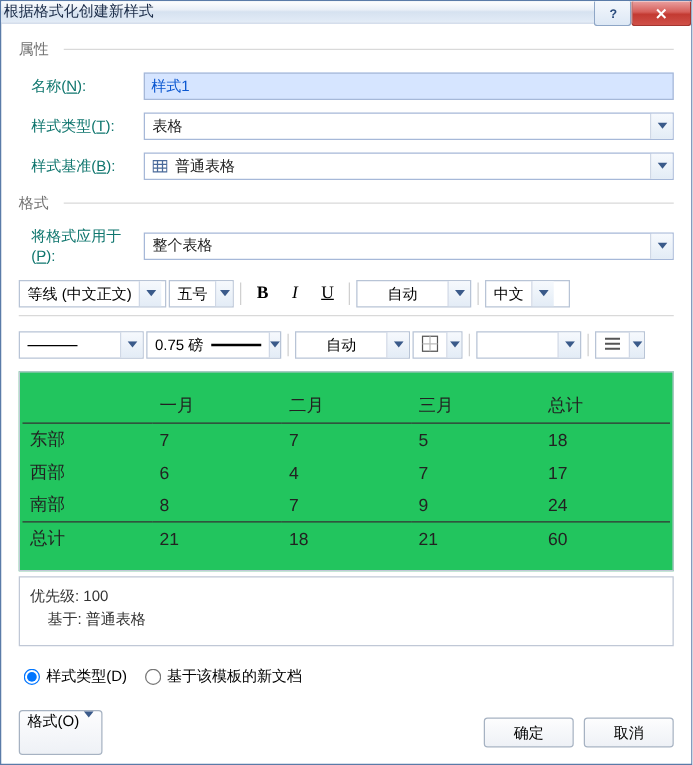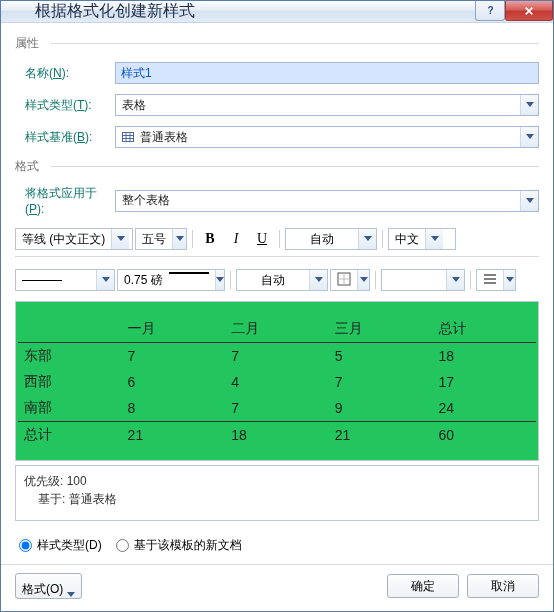--- a/index.html
+++ b/index.html
@@ -1,19 +1,19 @@
 <!DOCTYPE html>
 <html><head>
 <meta charset="utf-8">
 <style>
 * { box-sizing: border-box; margin: 0; padding: 0; font-family: "Microsoft YaHei", "SimSun", Tahoma, sans-serif; font-size: 12px; }
 body { background: #e8e8e8; width: 554px; height: 612px; overflow: hidden; }
 .window { width: 554px; height: 612px; background: #fff; border: 1px solid #5a7ba8; display: flex; flex-direction: column; }
 .titlebar { height: 30px; background: linear-gradient(#fdfefe, #e9eff7 40%, #d6e2f0 50%, #e3ecf7); display: flex; align-items: center; border-bottom: 1px solid #c8d4e6; position: relative; }
-.title-text { padding-left: 2px; color: #1a2b47; font-size: 16px; margin-left: 32px; }
+.title-text { padding-left: 2px; color: #1a2b47; font-size: 12px; }
 .win-btns { position: absolute; right: 0; top: 0; display: flex; }
 .win-btn { width: 28px; height: 20px; margin-left: 0; display: flex; align-items: center; justify-content: center; border: 1px solid #8ea6c6; border-top: none; background: linear-gradient(#f3f7fc, #dde8f5); border-radius: 0 0 3px 3px; cursor: pointer; }
 .win-btn.help { width: 30px; }
 .win-btn.close { width: 48px; background: linear-gradient(#e9a0a0, #d65f5a 45%, #c33a32 55%, #cf5048); border-color: #a33630; color: #fff; }
 .win-btn svg { width: 12px; height: 10px; }
 .content { flex: 1; padding: 8px 14px 2px 14px; display: flex; flex-direction: column; }
 .divider-line { height: 1px; background: #d9d9d9; margin-bottom: 6px; }
 .group-with-line { display: flex; align-items: center; margin: 4px 0 6px 0; }
 .group-with-line .lbl { color: #737373; margin-right: 12px; }
 .group-with-line .ln { flex: 1; height: 1px; background: #d9d9d9; }
@@ -43,21 +43,21 @@
 .preview-table { width: 100%; border-collapse: collapse; }
 .preview-table td, .preview-table th { padding: 4px 6px; text-align: left; font-weight: normal; color: #222; font-size: 14px; }
 .preview-table th { border-bottom: 1px solid #333; }
 .preview-table .lastrow td { border-top: 1px solid #333; }
 .info-box { border: 1px solid #c0c8d6; background: #fff; height: 56px; padding: 6px 8px; color: #333; line-height: 1.5; margin-bottom: 10px; }
 .radio-row { display: flex; align-items: center; gap: 14px; margin: 6px 0 8px 4px; }
 .radio-row label { display: flex; align-items: center; gap: 5px; cursor: pointer; }
 .radio-row input { cursor: pointer; }
 .footer-line { height: 1px; background: #d9d9d9; margin: 0 0 8px 0; }
 .footer { display: flex; align-items: center; padding: 0 14px 12px 14px; }
-.format-btn { height: 26px; border: 1px solid #a6b2c2; background: linear-gradient(#fdfdfe,#eef1f6); padding: 0 6px; display: flex; align-items: flex-end; gap: 4px; border-radius: 3px; cursor: pointer; }
+.format-btn { height: 36px; border: 1px solid #a6b2c2; background: linear-gradient(#fdfdfe,#eef1f6); padding: 0 6px; display: flex; align-items: flex-start; gap: 4px; border-radius: 3px; cursor: pointer; }
 .btn { width: 72px; height: 24px; border: 1px solid #a6b2c2; background: linear-gradient(#fdfdfe,#eef1f6); border-radius: 3px; cursor: pointer; display: flex; align-items: center; justify-content: center; margin-left: 8px; }
 .btn:first-of-type { margin-left: auto; }
 .spacer { flex: 1; }
 </style>
 </head>
 <body>
 
 <div class="window">
   <div class="titlebar">
     <span class="title-text">根据格式化创建新样式</span>
@@ -185,21 +185,21 @@
           <span class="c-text linestyle-box">
             <span class="line-sample"></span>
           </span>
           <div class="sq-btn">
             <svg viewBox="0 0 8 6">
               <path d="M0 0 L8 0 L4 5 Z" fill="#3a5a8a"></path>
             </svg>
           </div>
         </div>
       <div class="combo" style="width:108px">
-          <span class="c-text" style="display:flex;align-items:flex-start;gap:6px">
+          <span class="c-text" style="display:flex;align-items:center;gap:6px">
             <span>0.75 磅</span>
             <span class="thick-line"></span>
           </span>
           <div class="sq-btn">
             <svg viewBox="0 0 8 6">
               <path d="M0 0 L8 0 L4 5 Z" fill="#3a5a8a"></path>
             </svg>
           </div>
         </div>
       <div class="tb-sep"></div>

